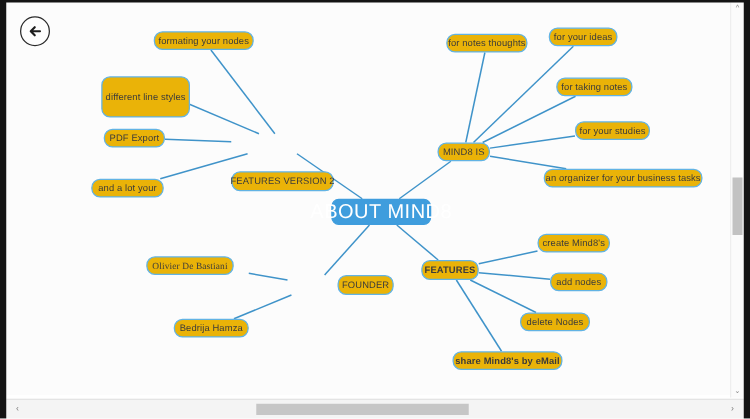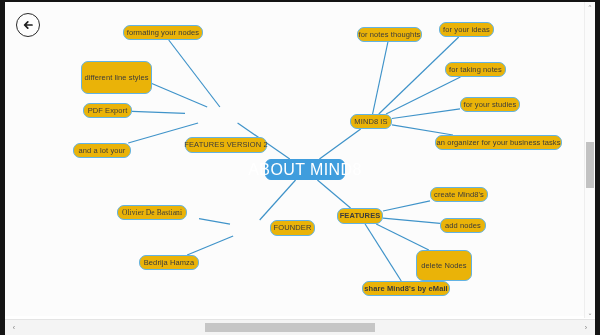--- a/index.html
+++ b/index.html
@@ -203,21 +203,21 @@
         <div class="node" style="left: 434px; top: 20px; width: 55px; height: 15px;">for your ideas</div>
         <div class="node" style="left: 440px; top: 60px; width: 61px; height: 15px;">for taking notes</div>
         <div class="node" style="left: 455px; top: 95px; width: 60px; height: 15px;">for your studies</div>
         <div class="node" style="left: 430px; top: 133px; width: 127px; height: 15px;">an organizer for your business tasks</div>
         <div class="node" style="left: 225px; top: 218px; width: 45px; height: 16px; margin-left: 40px;">FOUNDER</div>
         <div class="node" style="left: 112px; top: 203px; width: 70px; height: 15px; font-family: Liberation Serif, serif;">Olivier De Bastiani</div>
         <div class="node" style="left: 134px; top: 253px; width: 60px; height: 15px;">Bedrija Hamza</div>
         <div class="node" style="left: 332px; top: 206px; width: 46px; height: 16px; font-weight: bold;">FEATURES</div>
         <div class="node" style="left: 425px; top: 185px; width: 58px; height: 15px;">create Mind8's</div>
         <div class="node" style="left: 435px; top: 216px; width: 46px; height: 15px;">add nodes</div>
-        <div class="node" style="left: 411px; top: 248px; width: 56px; height: 31px;">delete Nodes</div>
+        <div class="node" style="left: 411px; top: 248px; width: 56px; height: 15px;">delete Nodes</div>
         <div class="node" style="left: 357px; top: 279px; width: 88px; height: 15px; font-weight: bold;">share Mind8's by eMail</div>
       </div>
   </div>
 
   <div id="back-button">
     <svg width="14" height="14" viewBox="0 0 14 14">
       <path d="M11 7 H4 M6.8 3.8 L3.6 7 L6.8 10.2" stroke="#1d1d1d" stroke-width="1.7" fill="none" stroke-linecap="round" stroke-linejoin="round"></path>
     </svg>
   </div>
 

